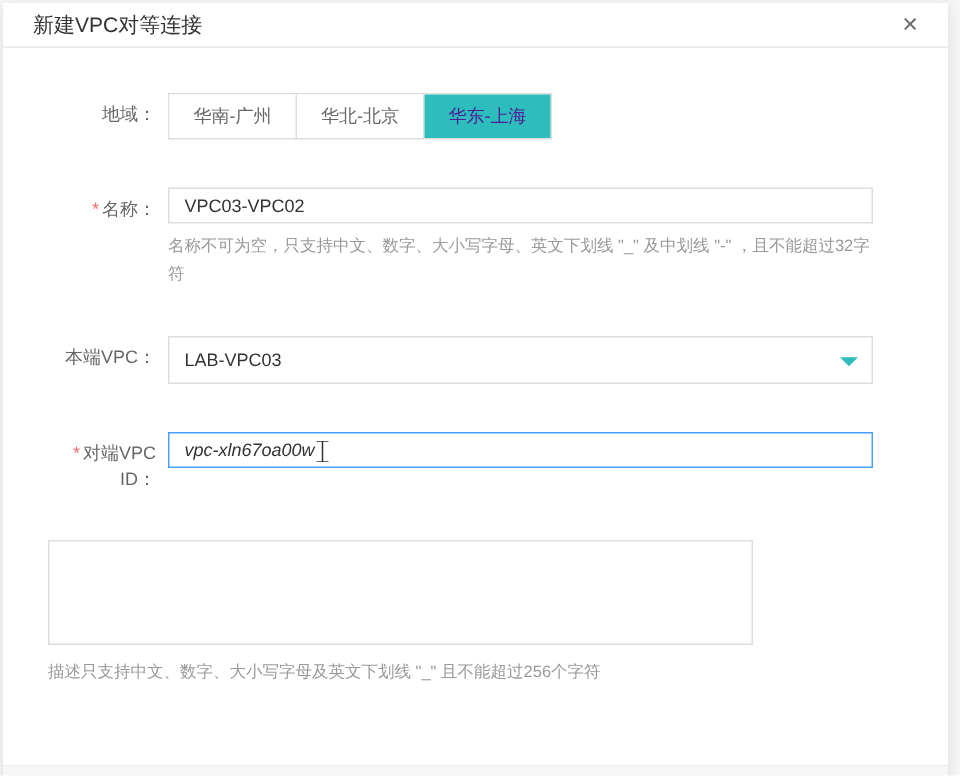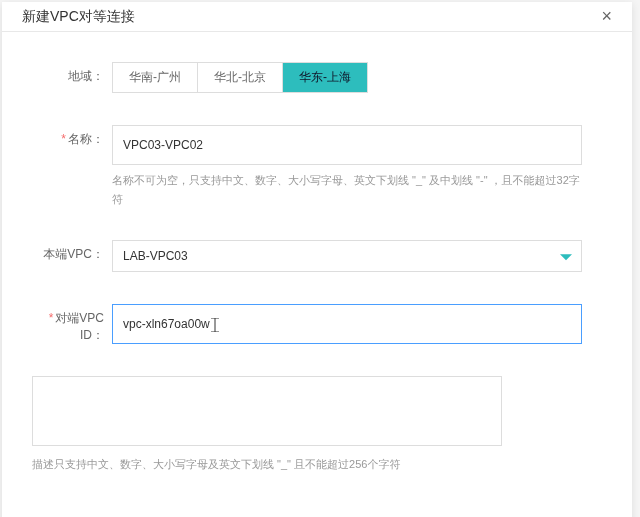--- a/index.html
+++ b/index.html
@@ -75,26 +75,26 @@
       color: #666;
       cursor: pointer;
       border-right: 1px solid #ddd;
       background: #fff;
     }
     .region-tab:last-child {
       border-right: none;
     }
     .region-tab.active {
       background: #2dbdbd;
-      color: #0f172a;
+      color: #4c1d95;
     }
     .text-input {
       width: 100%;
       max-width: 470px;
-      height: 40px;
+      height: 24px;
       border: 1px solid #ddd;
       padding: 0 10px;
       font-size: 12px;
       color: #333;
       outline: none;
     }
     .text-input.focused {
       border: 1px solid #4a9eff;
     }
     .select-wrapper {
@@ -222,21 +222,21 @@
               <span>LAB-VPC03</span>
             </div>
           <div class="select-arrow"></div>
         </div>
       </div>
     </div>
 
     <div class="form-row">
       <div class="form-label"><span class="required">*</span><span>对端VPC ID：</span></div>
       <div class="form-content">
-        <div class="text-input focused" style="display:flex;align-items:center;">
+        <div class="text-input focused" style="display:flex;align-items:center;font-style:italic;">
           <span>vpc-xln67oa00w</span>
             <span class="cursor-caret">
             <svg width="10" height="14" viewBox="0 0 10 14">
                 <path d="M5 0 L5 14 M1 0 L9 0 M1 14 L9 14" stroke="#333" stroke-width="1" fill="none"></path>
               </svg>
           </span>
         </div>
       </div>
     </div>
 

